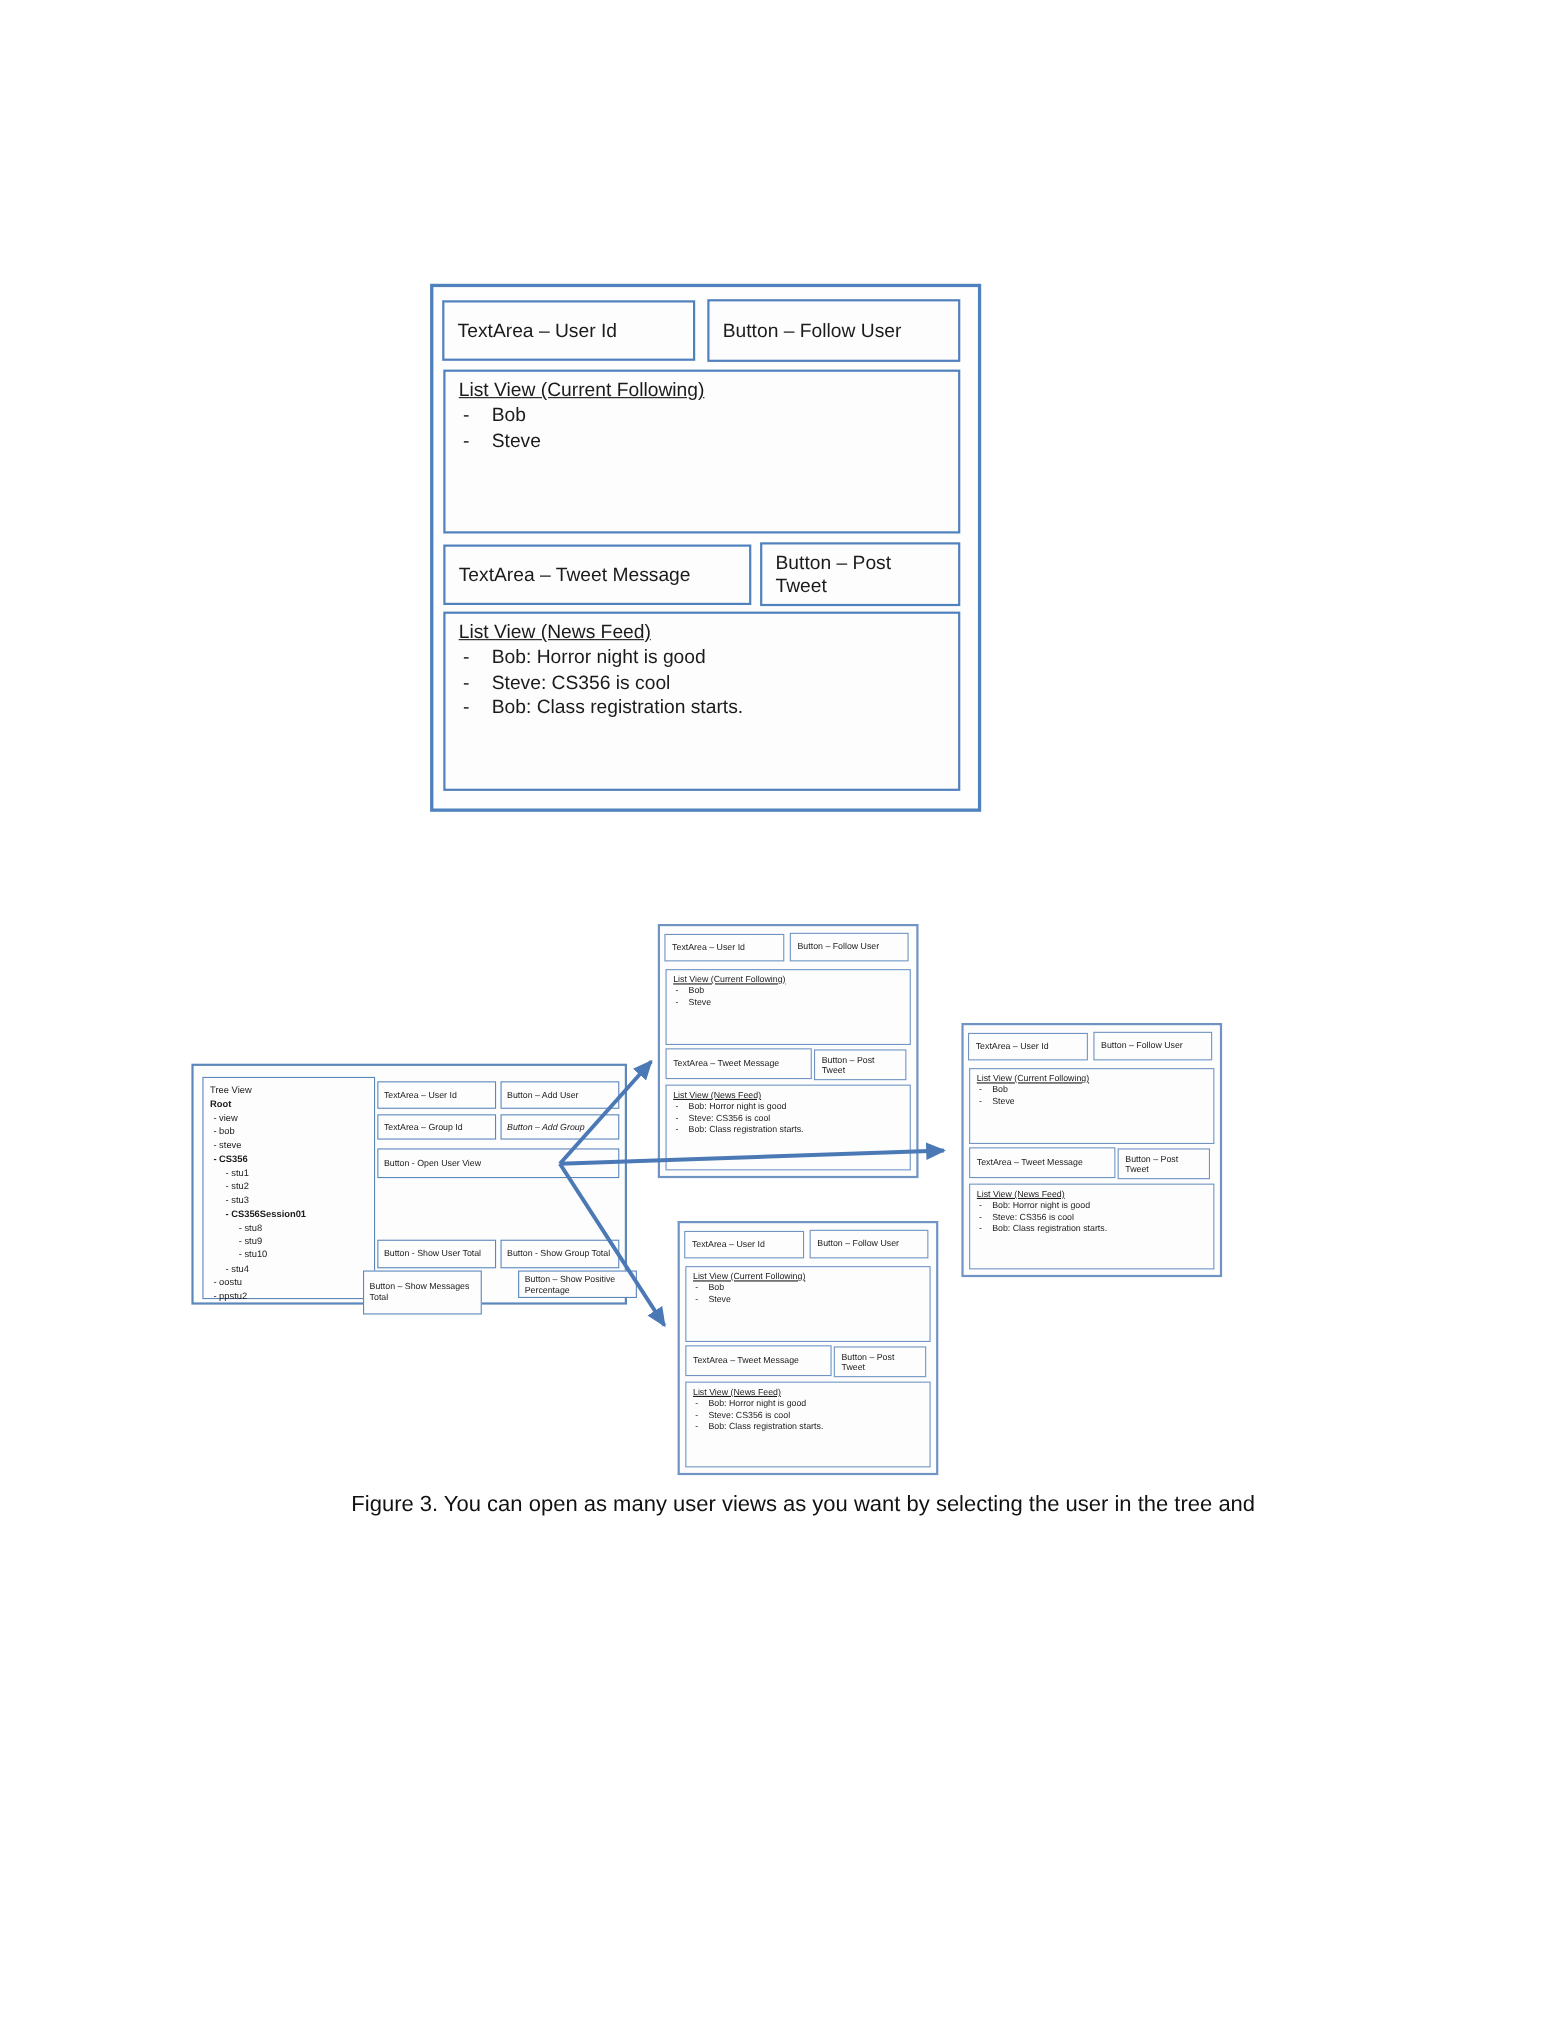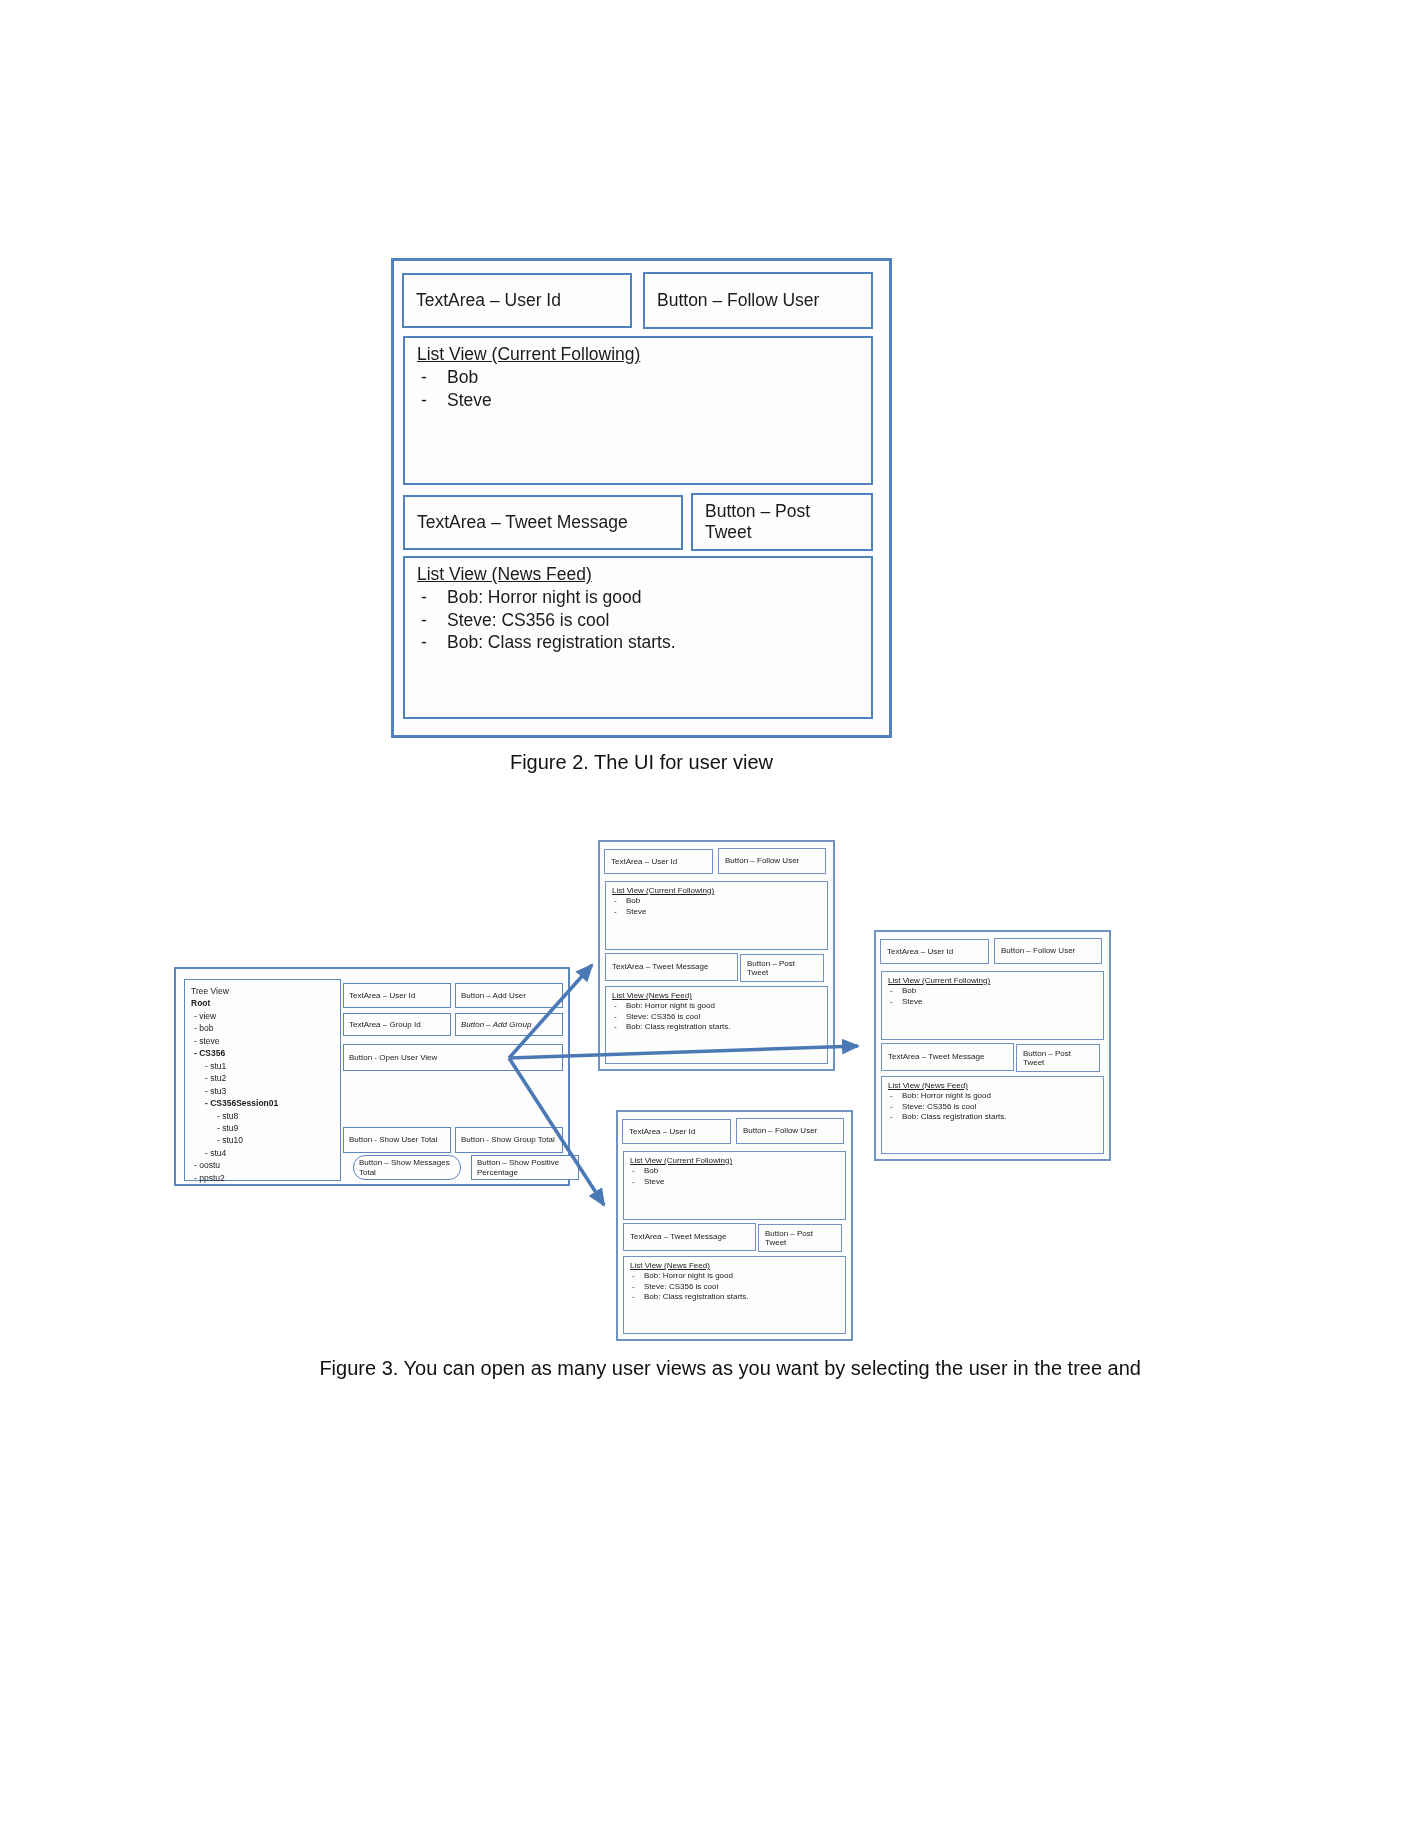--- a/index.html
+++ b/index.html
@@ -122,21 +122,20 @@
     <div class="f2box f2list" style="left:9px; top:295px; width:470px; height:163px;">
       <div class="list-title">List View (News Feed)</div>
       <div>
           <div class="li-item">Bob: Horror night is good</div>
           <div class="li-item">Steve: CS356 is cool</div>
           <div class="li-item">Bob: Class registration starts.</div>
         </div>
     </div>
   </div>
 
-  <div class="fig2-caption">Figure 2. The UI for user view</div>
 
   <div class="admin-panel">
     <div class="tree-box">
       <div class="tree-title">Tree View</div>
       <div>
           <div class="tree-item lvl0 bold">Root</div>
           <div class="tree-item lvl1">- view</div>
           <div class="tree-item lvl1">- bob</div>
           <div class="tree-item lvl1">- steve</div>
           <div class="tree-item lvl1 bold">- CS356</div>
@@ -166,21 +165,21 @@
     </div>
     <div class="a-box" style="left:167px; top:75px; width:220px; height:27px;">
       <span>Button - Open User View</span>
     </div>
     <div class="a-box" style="left:167px; top:158px; width:108px; height:26px;">
       <span>Button - Show User Total</span>
     </div>
     <div class="a-box" style="left:279px; top:158px; width:108px; height:26px;">
       <span>Button - Show Group Total</span>
     </div>
-    <div class="a-box" style="left:177px; top:186px; width:108px; height:25px;border-radius:12px;">
+    <div class="a-box" style="left:154px; top:186px; width:108px; height:40px;">
       <span>Button – Show Messages Total</span>
     </div>
     <div class="a-box" style="left:295px; top:186px; width:108px; height:25px;">
       <span>Button – Show Positive Percentage</span>
     </div>
   </div>
 
   <div class="uvp uvp-top">
     <div class="u-box u-label u-userid">
       <span>TextArea – User Id</span>

